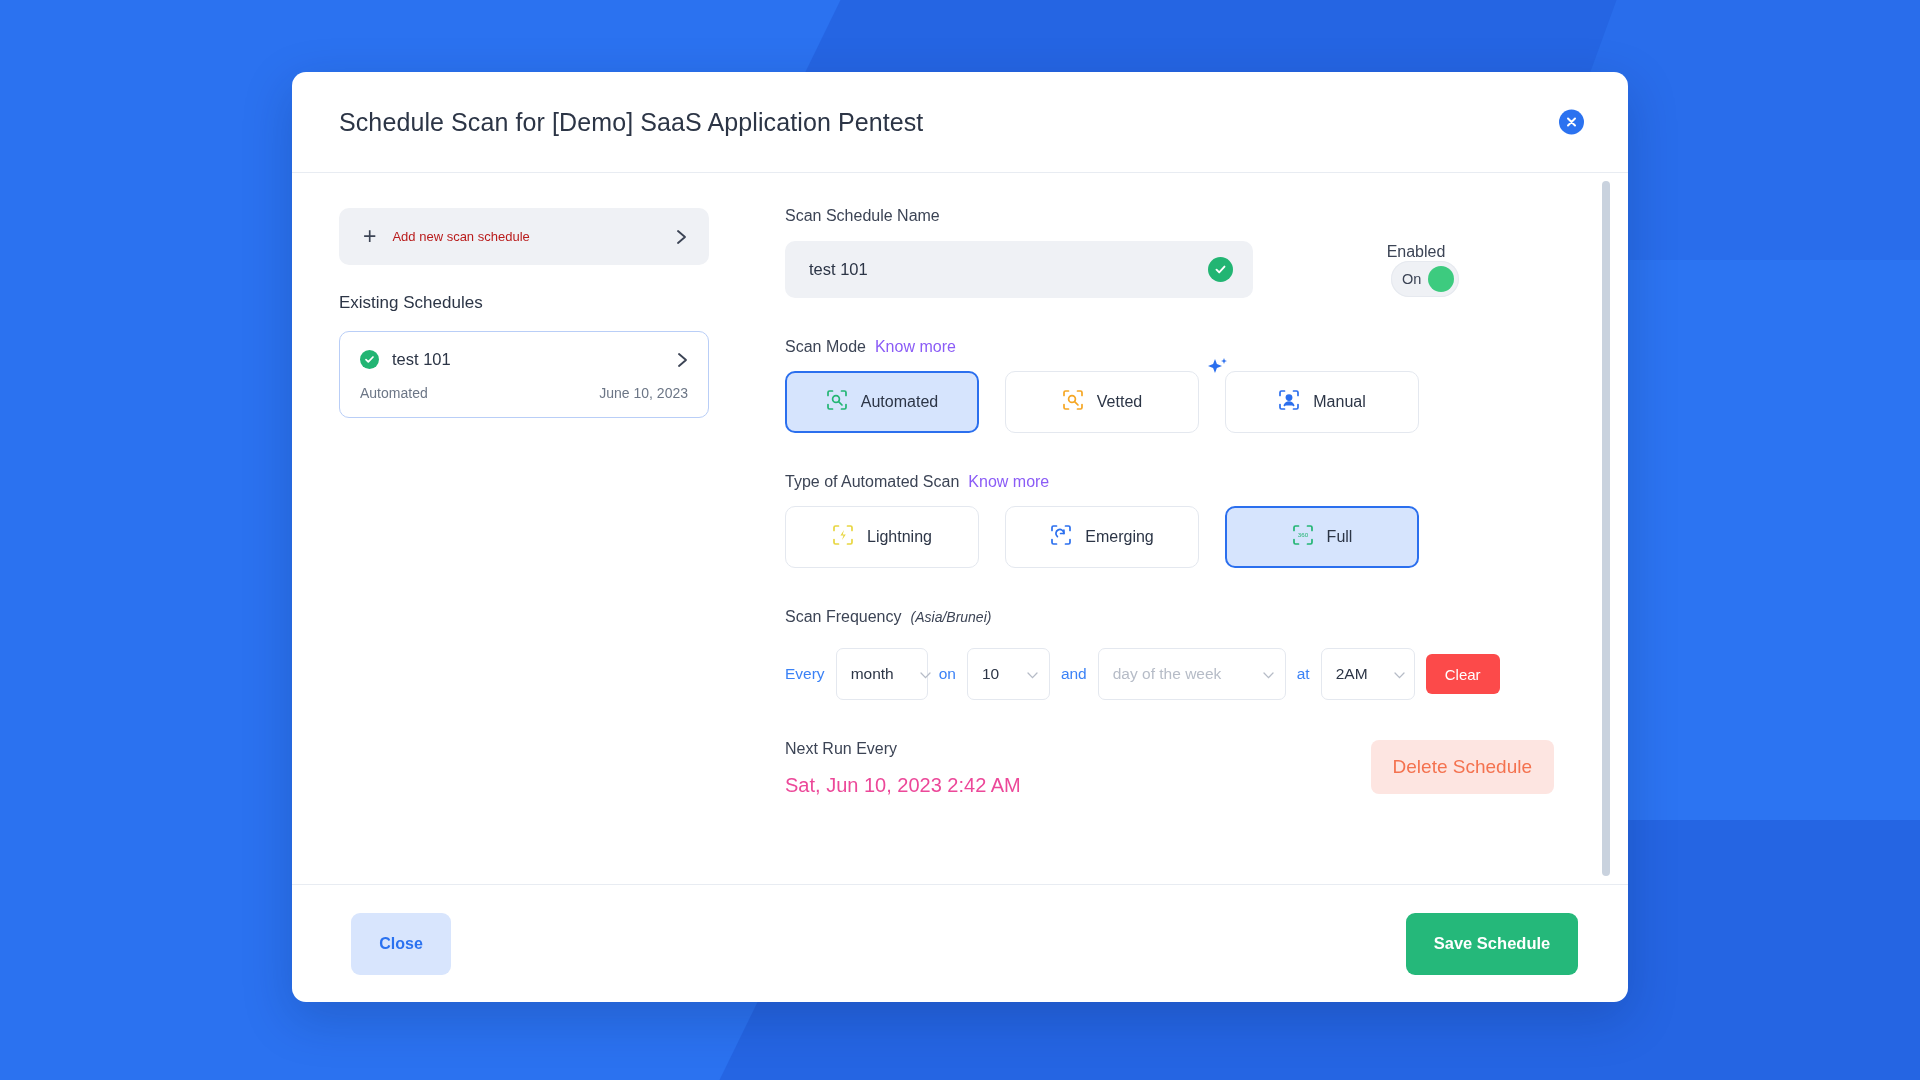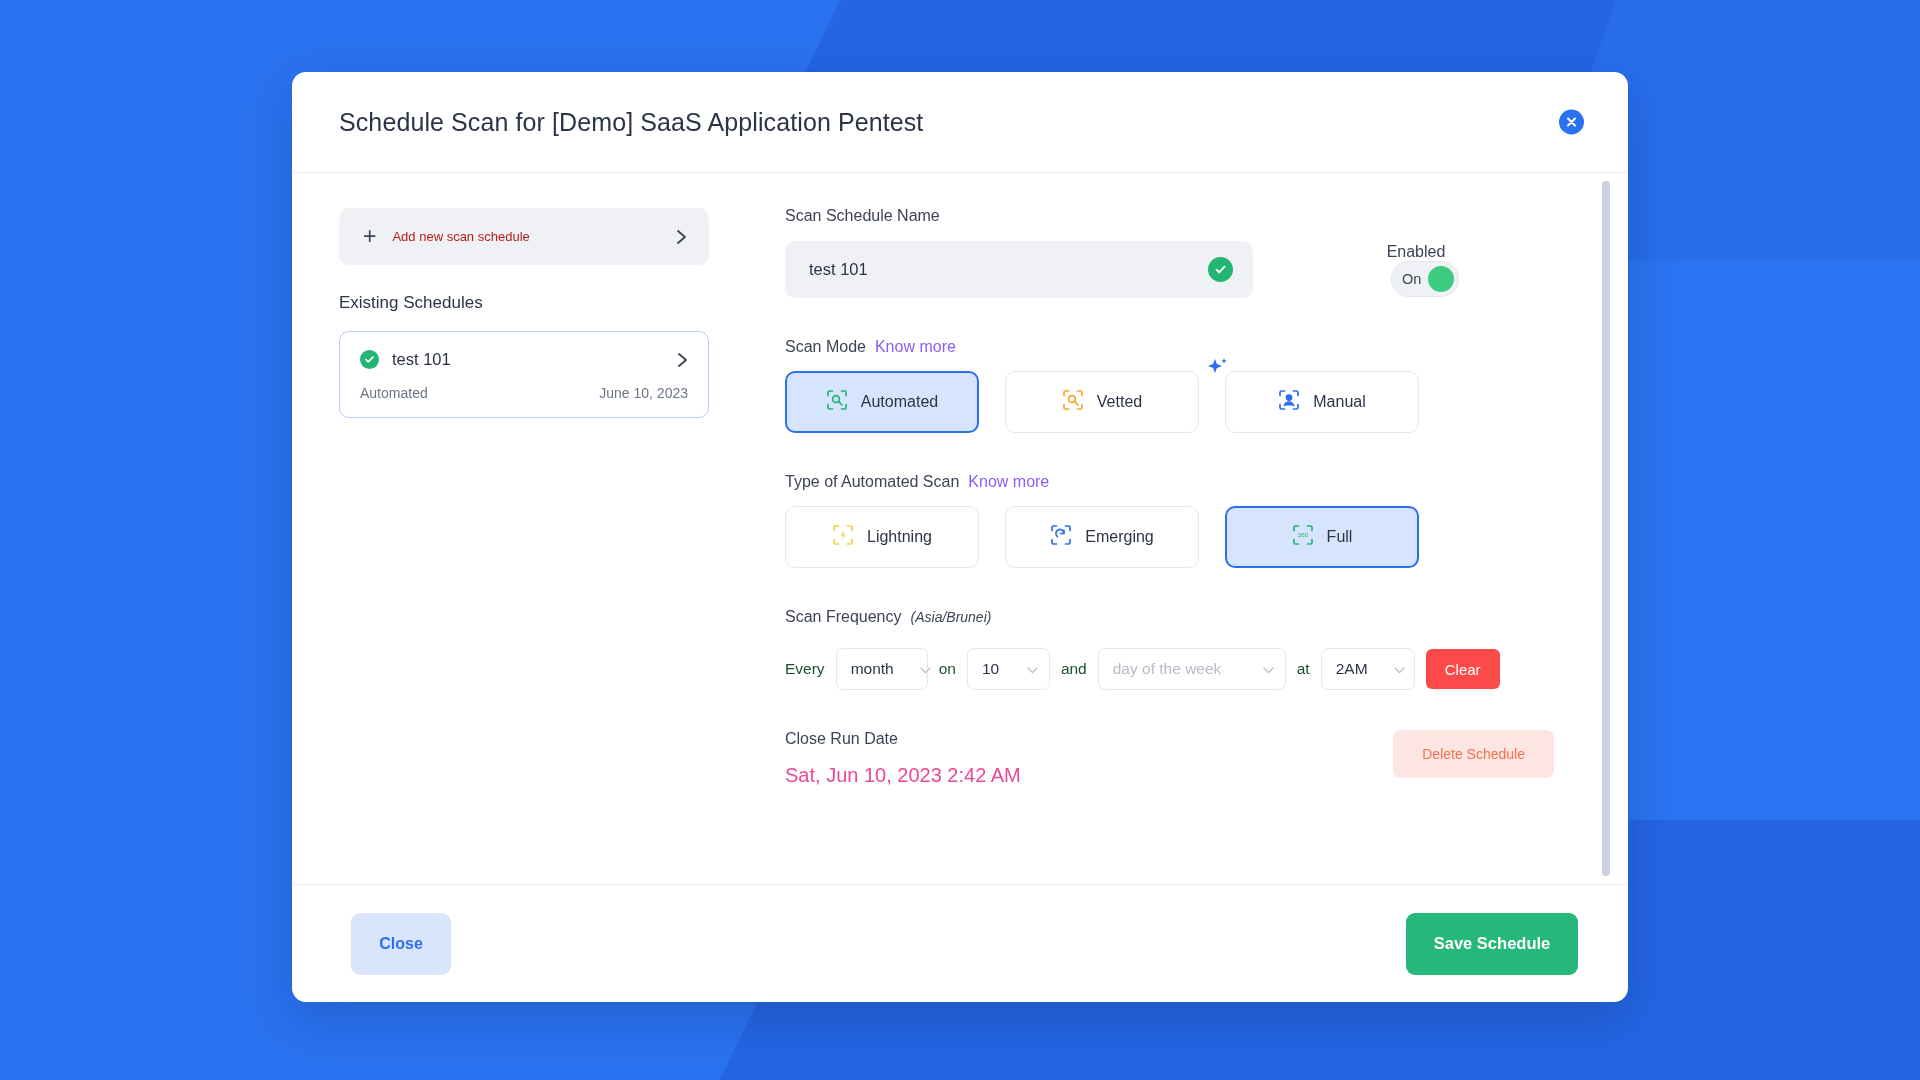--- a/index.html
+++ b/index.html
@@ -219,23 +219,23 @@
   .sparkle {
     position: absolute;
     left: 420px; top: -16px;
   }
 
   
   .freq-row {
     display: flex; align-items: center; gap: 11px;
     margin-top: 22px;
   }
-  .freq-word { font-size: 15.5px; color: #14532d; }
+  .freq-word { font-size: 15.5px; color: #3b82f6; }
   .sel {
-    height: 42px;
+    height: 52px;
     border: 1px solid #E4E8EF;
     border-radius: 7px;
     background: #fff;
     display: flex; align-items: center;
     padding: 0 11px 0 14px;
     cursor: pointer;
     gap: 26px;
   }
   .sel .sel-val { font-size: 15.5px; color: #2C3546; flex: 1; white-space: nowrap; }
   .sel .sel-val.placeholder { color: #B6BCC7; }
@@ -259,23 +259,23 @@
     display: flex; align-items: flex-start;
   }
   .nextrun-col { flex: 1; }
   .nextrun-title { font-size: 16px; color: #3C4455; }
   .nextrun-val { font-size: 20px; color: #ec4899; margin-top: 16px; }
   .delete-btn {
     background: #FDE5E1;
     color: #F4724F;
     border: none;
     border-radius: 8px;
-    font-size: 14px;
+    font-size: 19px;
     font-family: "Liberation Sans", sans-serif;
-    padding: 16px 29px;
+    padding: 16px 22px;
     cursor: pointer;
     margin-right: 8px;
   }
 
   
   .scrollbar-track {
     position: absolute;
     right: 18px; top: 8px; bottom: 8px;
     width: 8px;
     border-radius: 4px;
@@ -553,21 +553,21 @@
                 </svg>
             </span>
           </div>
 
           <button class="clear-btn">Clear</button>
         </div>
       </div>
 
       <div class="nextrun-row">
         <div class="nextrun-col">
-          <div class="nextrun-title">Close Run Date</div>
+          <div class="nextrun-title">Next Run Every</div>
           <div class="nextrun-val">Sat, Jun 10, 2023 2:42 AM</div>
         </div>
         <button class="delete-btn">Delete Schedule</button>
       </div>
 
       <div class="scrollbar-track">
         <div class="scrollbar-thumb"></div>
       </div>
 
     </div>

